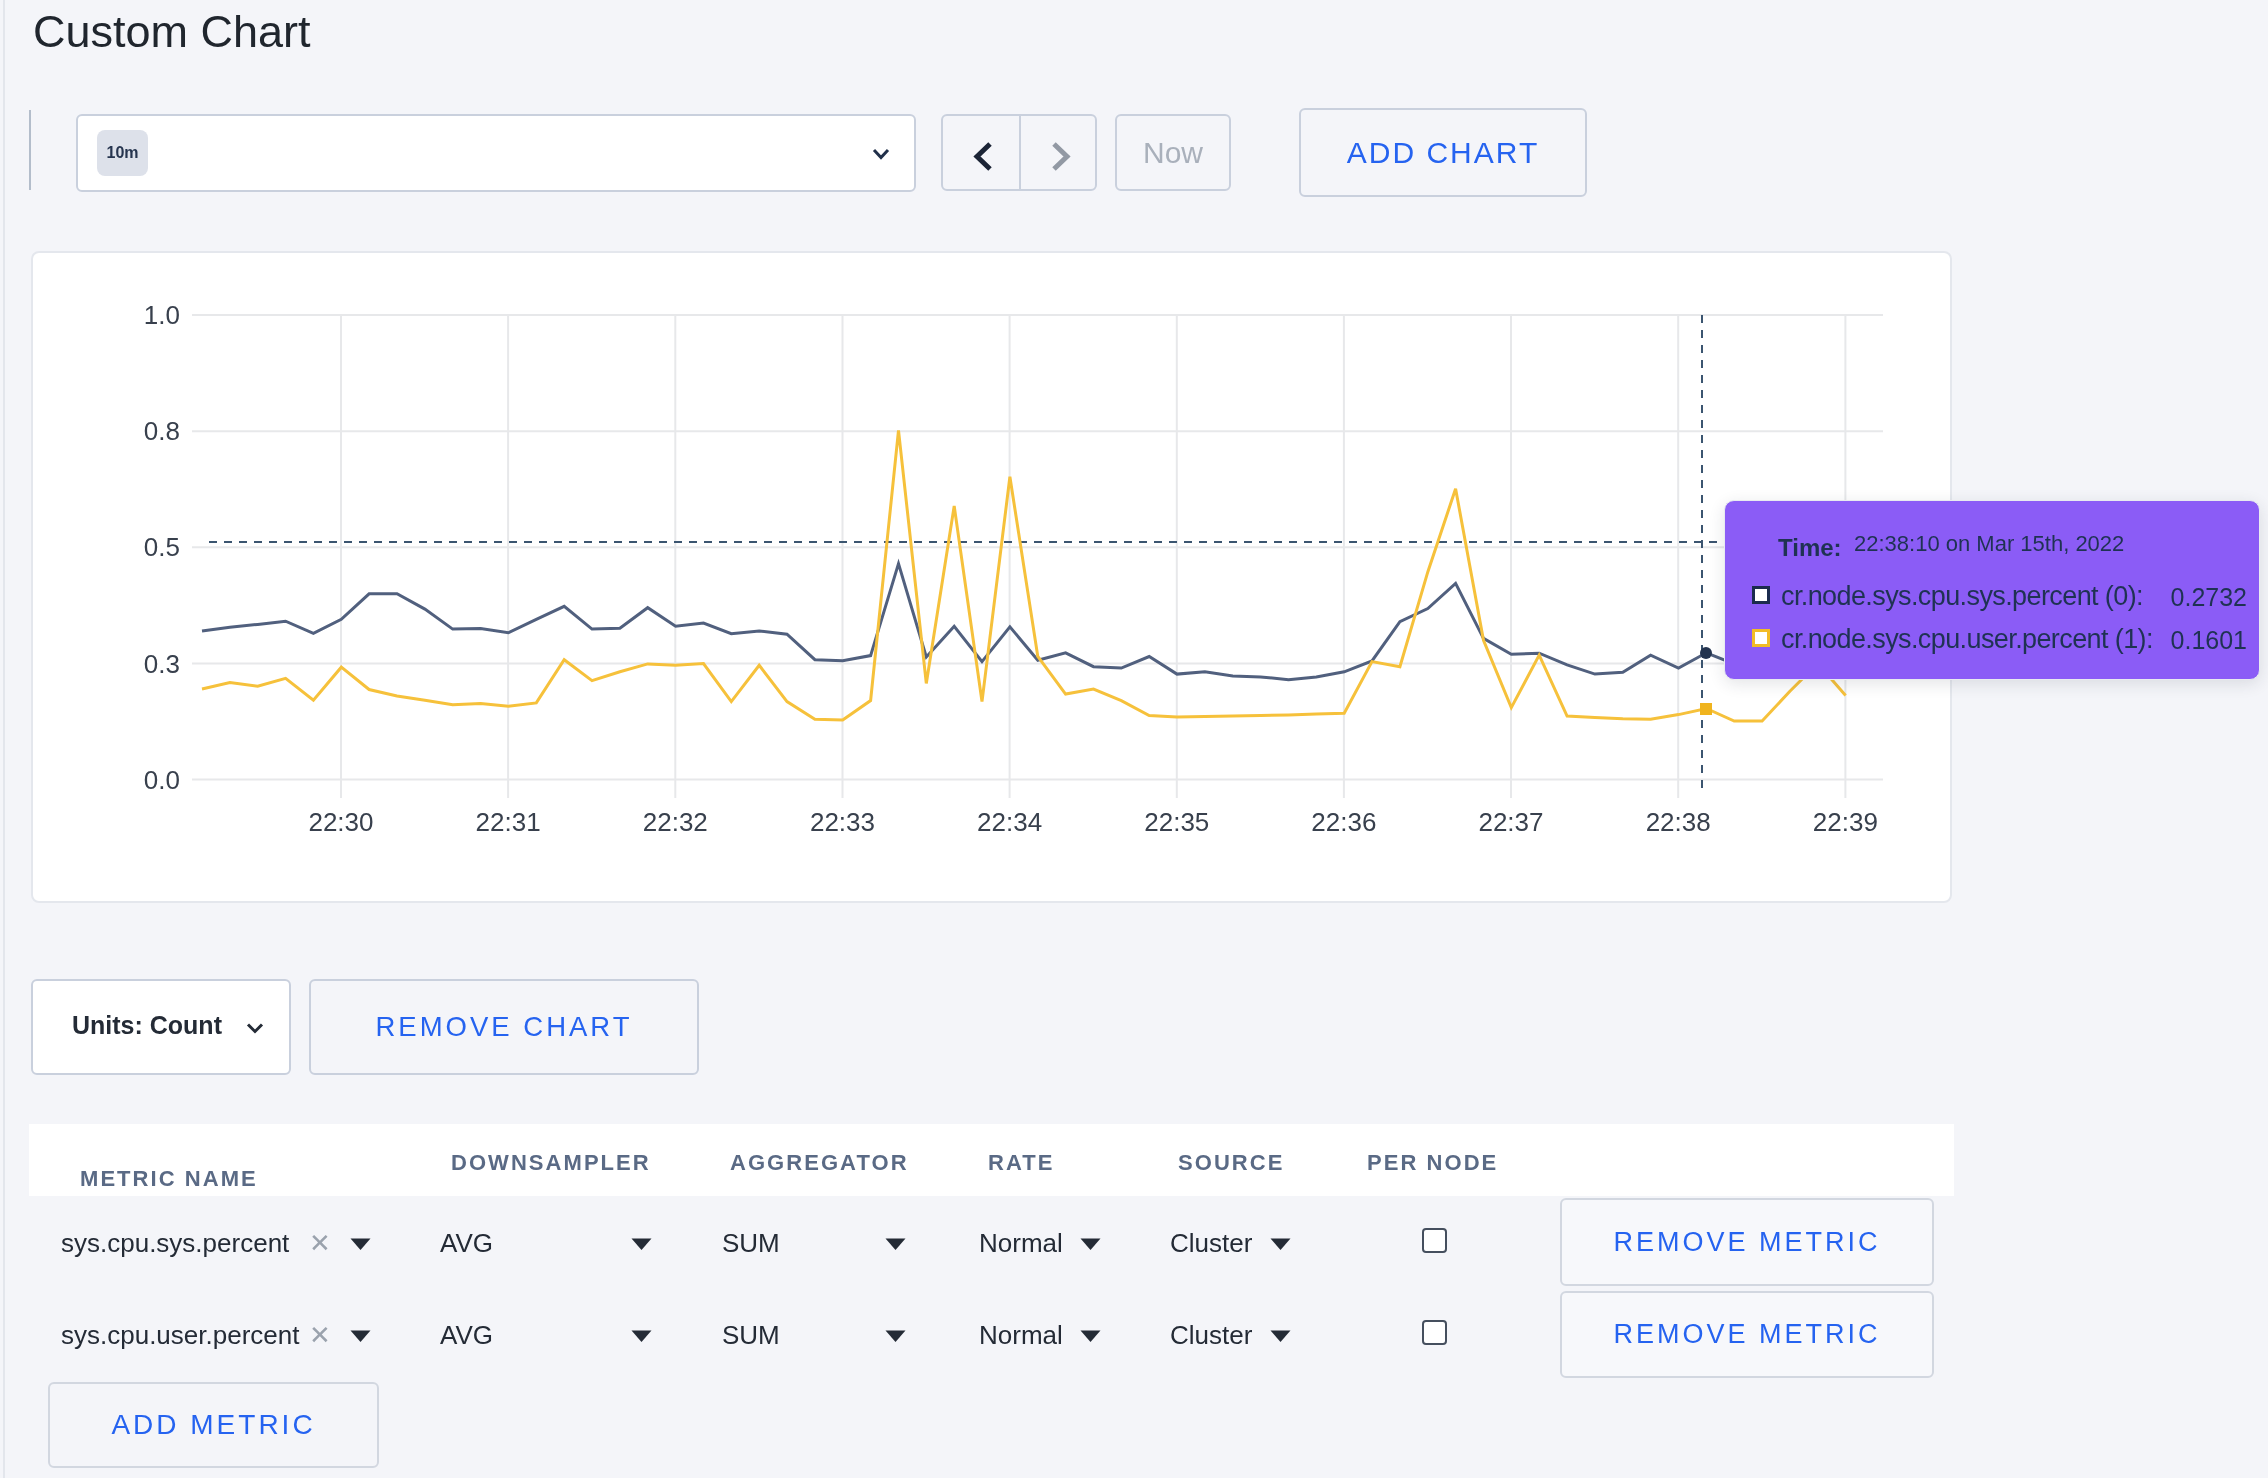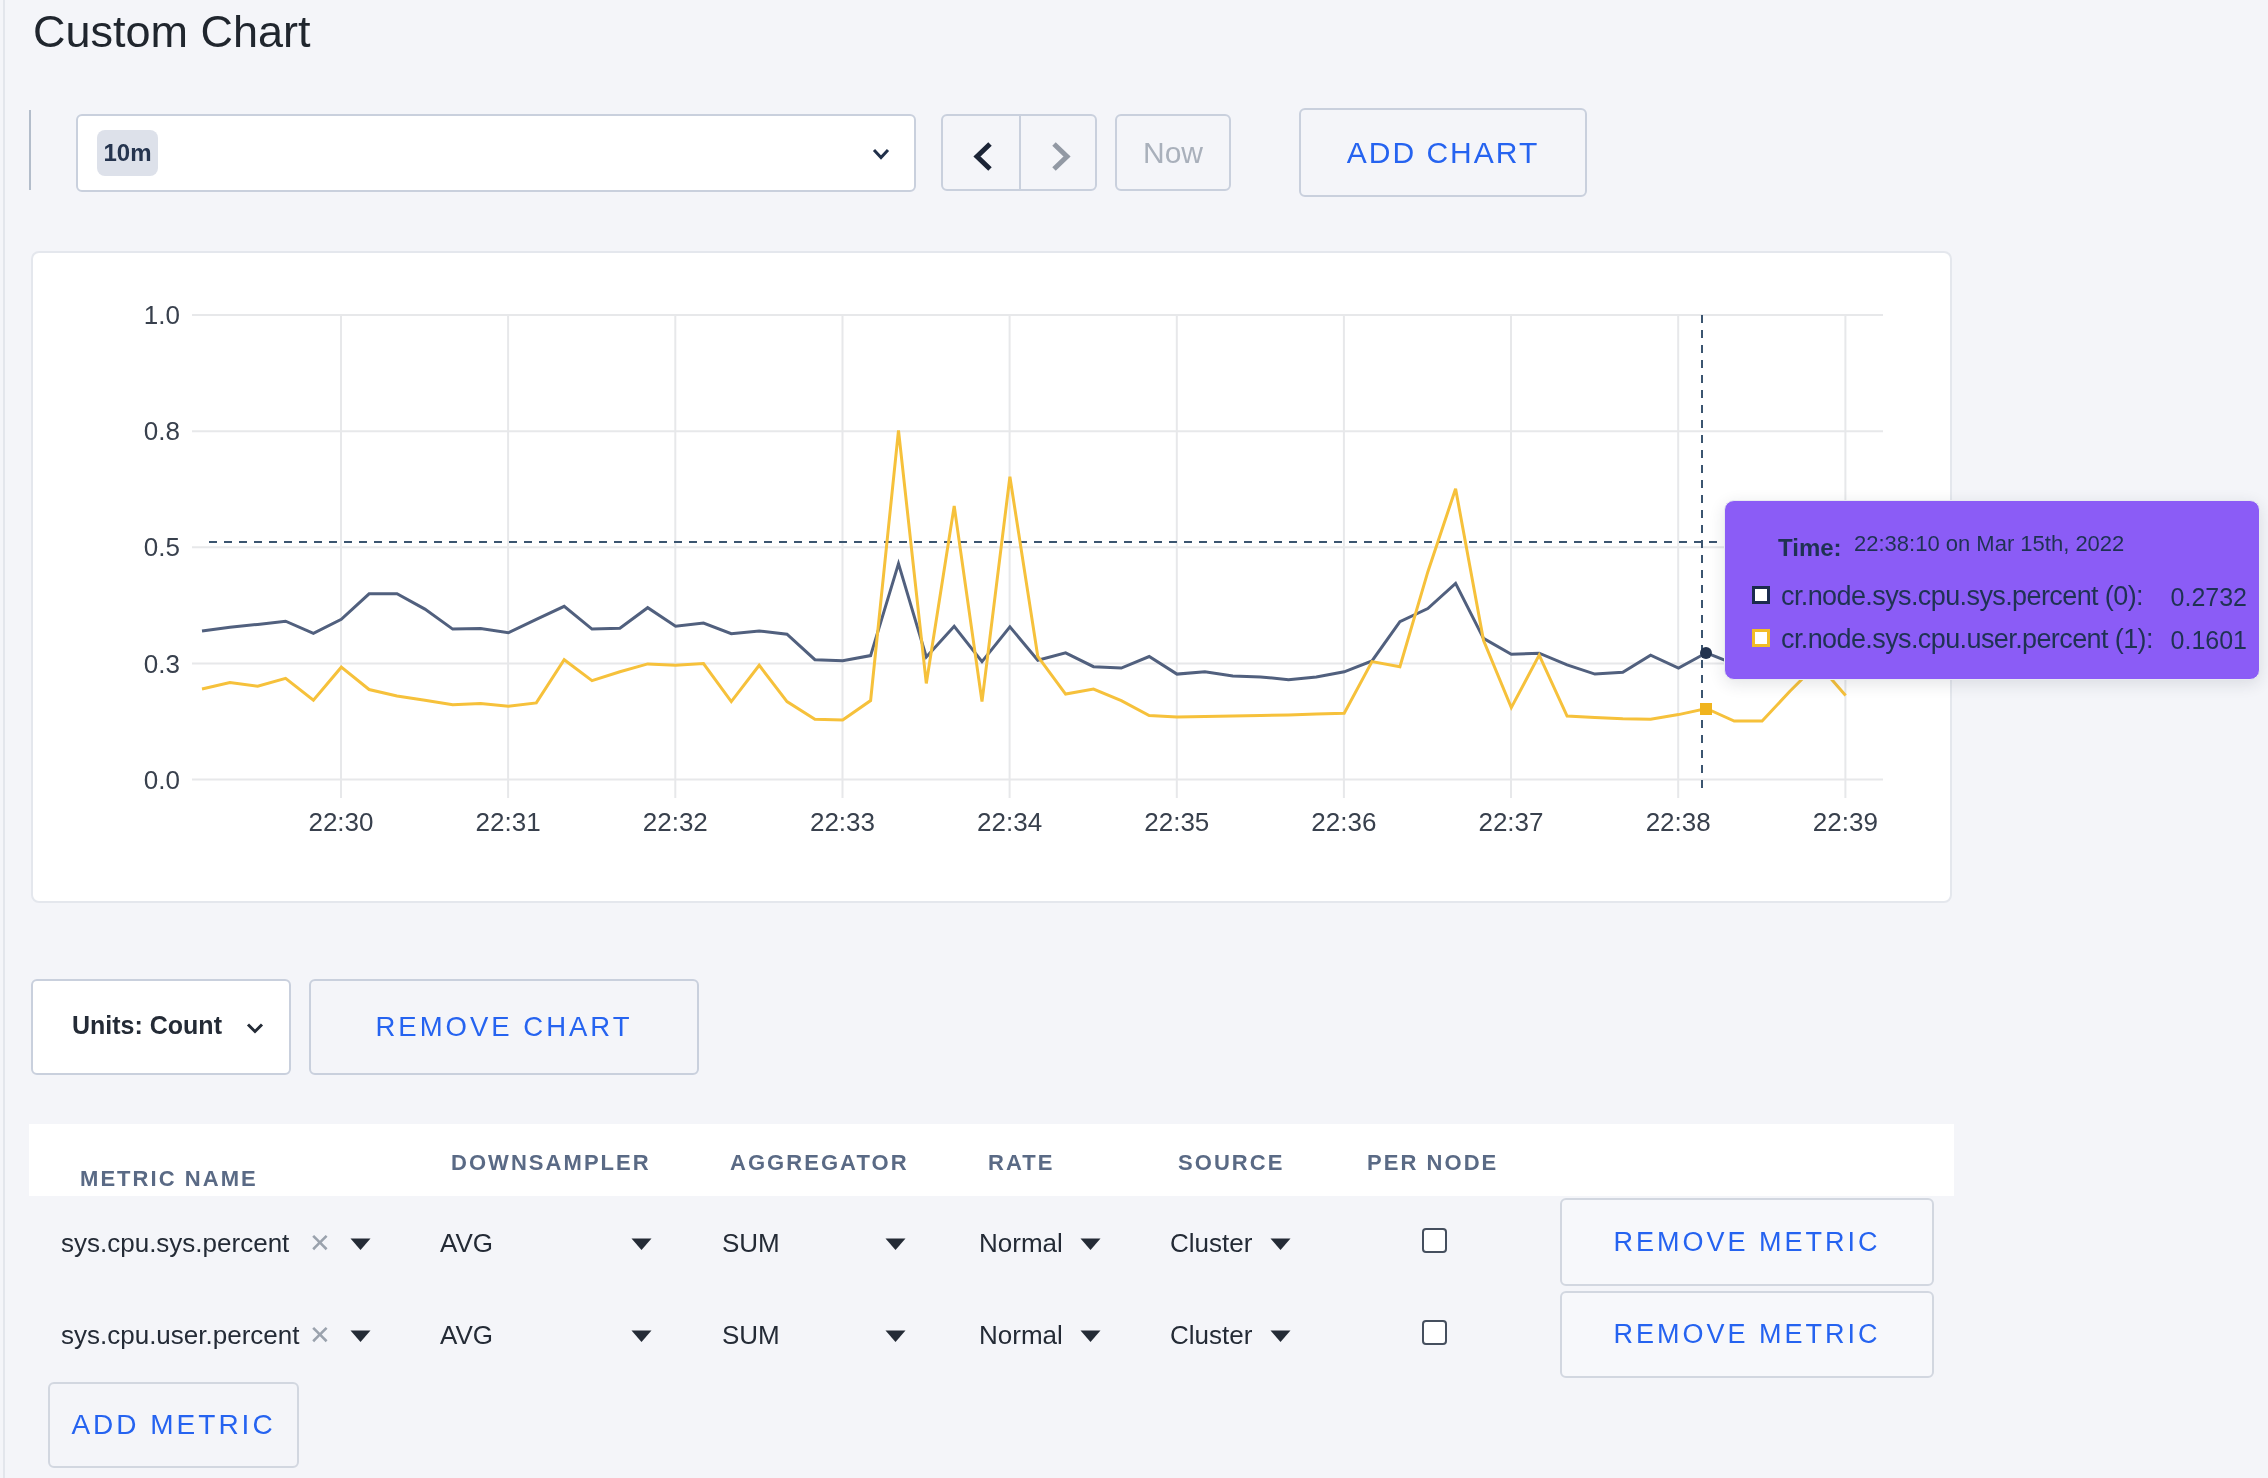--- a/index.html
+++ b/index.html
@@ -5,21 +5,21 @@
 .abs { position:absolute; }
 .btn { position:absolute; border:2px solid #c9d0dd; border-radius:6px; display:flex; align-items:center; justify-content:center; }
 .blue { color:#2563f0; letter-spacing:3px; font-size:30px; }
 </style></head>
 <body>
 <div class="abs" style="left:3px;top:0;width:2px;height:1478px;background:#e3e6ec"></div>
 <div class="abs" style="left:33px;top:6px;font-size:45px;color:#20262e;">Custom Chart</div>
 
 <div class="abs" style="left:29px;top:110px;width:2px;height:80px;background:#b3bdcb"></div>
 <div class="abs" style="left:76px;top:114px;width:840px;height:78px;background:#fff;border:2px solid #c9d0dd;border-radius:6px;">
-  <div class="abs" style="left:19px;top:14px;width:61px;height:46px;background:#dde1ea;border-radius:8px;display:flex;align-items:center;justify-content:center;font-weight:bold;font-size:24px;color:#26354f;">10m</div>
+  <div class="abs" style="left:19px;top:14px;width:51px;height:46px;background:#dde1ea;border-radius:8px;display:flex;align-items:center;justify-content:center;font-weight:bold;font-size:16px;color:#26354f;">10m</div>
   <svg class="abs" style="left:794px;top:31px" width="18" height="13" viewBox="0 0 18 13">
       <path d="M2 3 L9 10.5 L16 3" fill="none" stroke="#21304a" stroke-width="3"></path>
     </svg>
 </div>
 <div class="btn" style="left:941px;top:114px;width:156px;height:77px;">
   <div class="abs" style="left:76px;top:0;width:2px;height:73px;background:#c9d0dd"></div>
   <svg class="abs" style="left:30px;top:25px" width="21" height="31" viewBox="0 0 21 31">
       <path d="M17 3 L4 15.5 L17 28" fill="none" stroke="#1b2436" stroke-width="5"></path>
     </svg>
   <svg class="abs" style="left:107px;top:25px" width="21" height="31" viewBox="0 0 21 31">
@@ -148,15 +148,15 @@
     <path d="M1.5 1.5 L21.5 1.5 L11.5 13 Z" fill="#242b36"></path>
   </svg>
 <div class="abs" style="left:1422px;top:1320px;width:25px;height:25px;border:2px solid #454f5e;border-radius:4px;background:#fff;"></div>
 
 <div class="btn" style="left:1560px;top:1198px;width:374px;height:88px;background:#f7f8fb;border-color:#d2d7e0;">
     <span class="blue" style="font-size:27px;">REMOVE METRIC</span>
   </div>
 <div class="btn" style="left:1560px;top:1291px;width:374px;height:87px;background:#f7f8fb;border-color:#d2d7e0;">
     <span class="blue" style="font-size:27px;">REMOVE METRIC</span>
   </div>
-<div class="btn" style="left:48px;top:1382px;width:251px;height:86px;border-color:#d2d7e0;">
+<div class="btn" style="left:48px;top:1382px;width:331px;height:86px;border-color:#d2d7e0;">
     <span class="blue" style="font-size:28px;">ADD METRIC</span>
   </div>
 
 </body></html>

